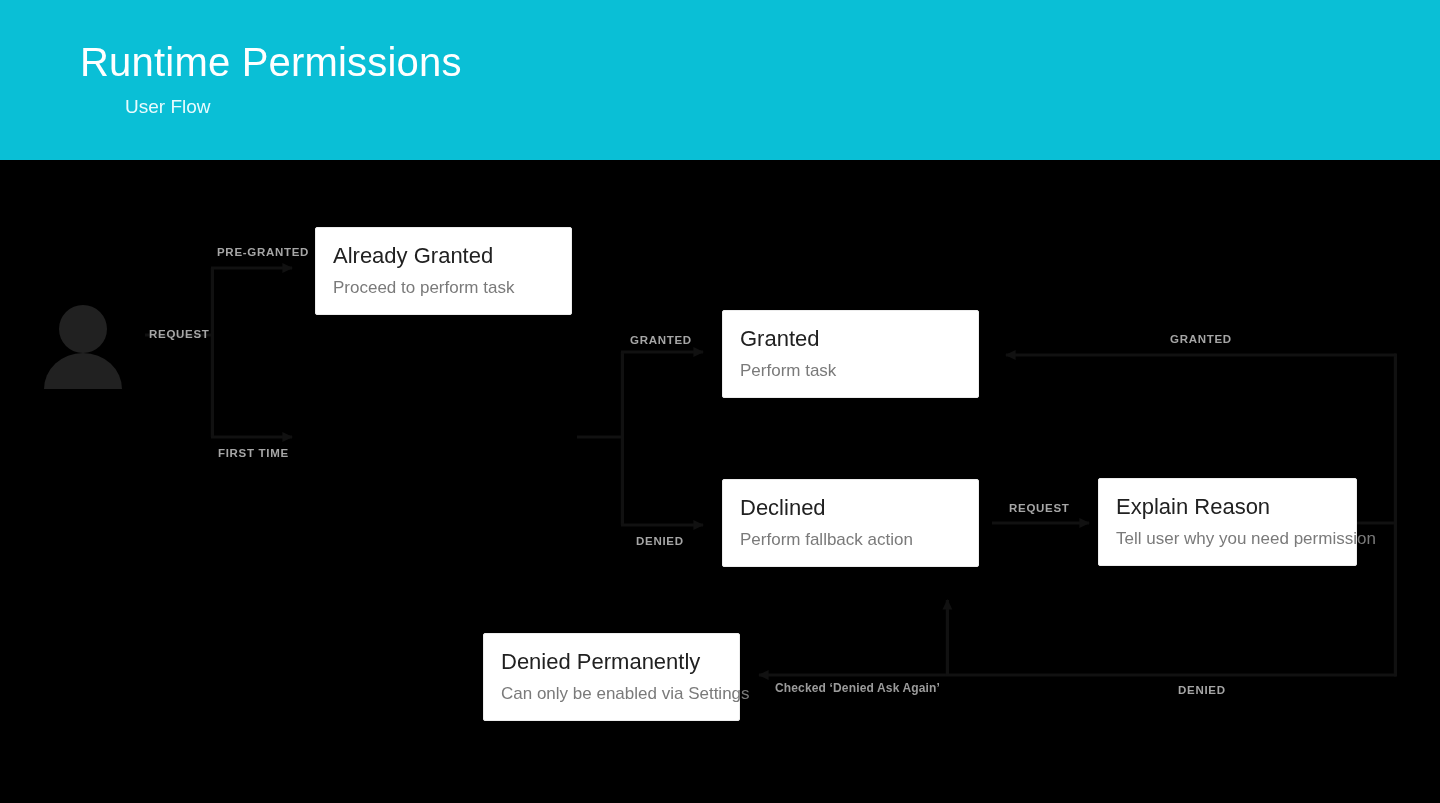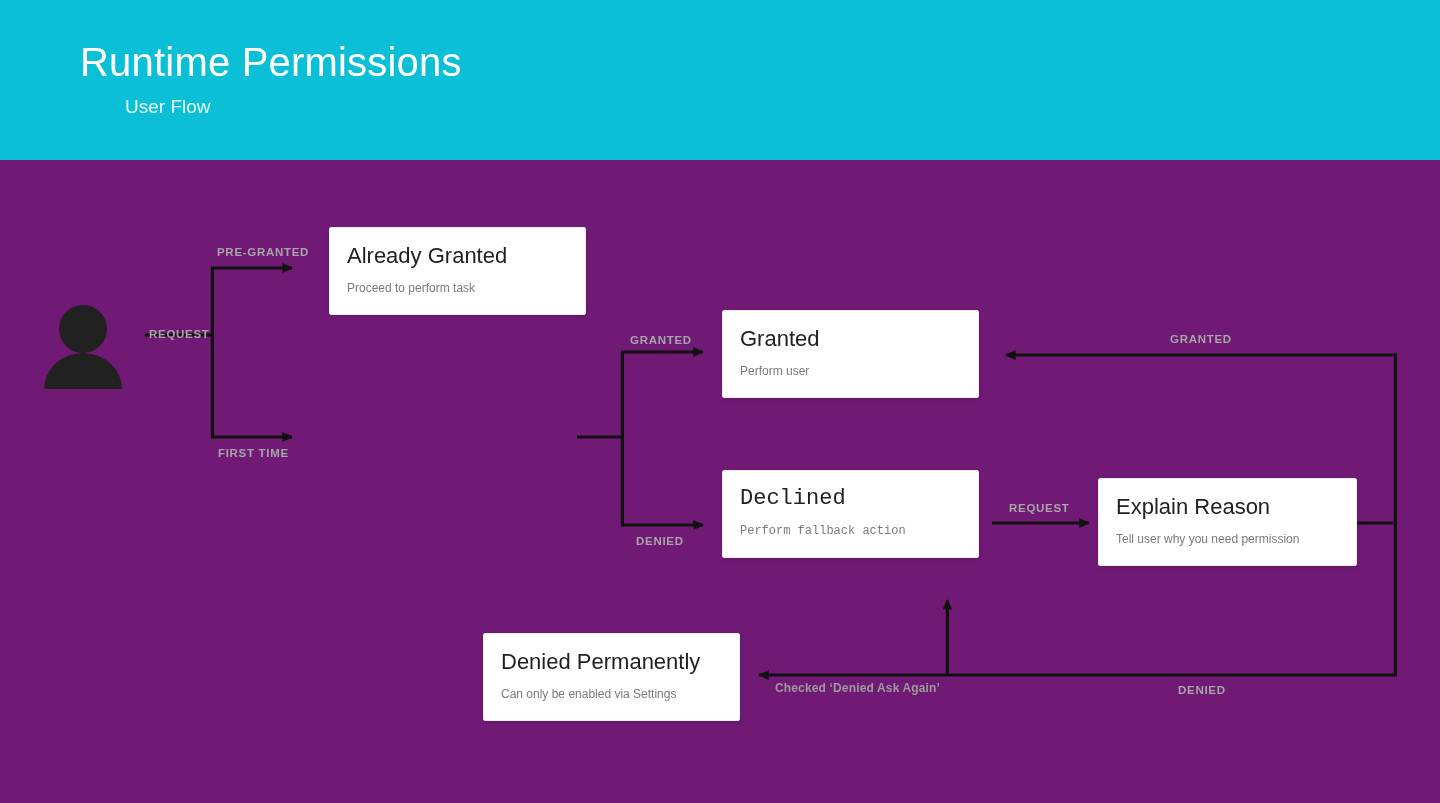--- a/index.html
+++ b/index.html
@@ -6,21 +6,21 @@
   * { box-sizing: border-box; margin: 0; padding: 0; }
   html, body {
     width: 1440px;
     height: 803px;
     overflow: hidden;
   }
   body {
     font-family: "Liberation Sans", sans-serif;
     background: #f8f8f8;
   }
-  #page { position: relative; width: 1440px; height: 803px; background: #701a75; }
+  #page { position: relative; width: 1440px; height: 803px; background: #000000; }
 
   
   #header {
     position: absolute;
     left: 0; top: 0;
     width: 1440px; height: 160px;
     background: #0ABFD6;
   }
   #header-title {
     position: absolute;
@@ -72,21 +72,21 @@
     font-size: 22px;
     font-weight: 400;
     color: #212121;
     line-height: 28px;
     white-space: nowrap;
   }
   .card-sub {
     position: absolute;
     left: 17px;
     top: 51px;
-    font-size: 12px;
+    font-size: 17px;
     font-weight: 400;
     color: #7a7a7a;
     line-height: 18px;
     white-space: nowrap;
   }
 
   
   .edge-label {
     position: absolute;
     font-size: 11.5px;
@@ -165,32 +165,32 @@
       </g>
     </svg>
 
     <div id="actor">
       <svg width="82" height="84" viewBox="0 0 82 84">
         <circle cx="41" cy="24" r="24" fill="#212121"></circle>
         <path d="M2,84 A39,36 0 0 1 80,84 Z" fill="#212121"></path>
       </svg>
     </div>
 
-    <div class="card" style="left:329px; top:67px; width:257px; height:88px;">
+    <div class="card" style="left:315px; top:67px; width:257px; height:88px;">
       <div class="card-title">Already Granted</div>
       <div class="card-sub">Proceed to perform task</div>
     </div>
 
 
     <div class="card" style="left:722px; top:150px; width:257px; height:88px;">
       <div class="card-title">Granted</div>
-      <div class="card-sub">Perform user</div>
-    </div>
-
-    <div class="card" style="left:722px; top:310px; width:257px; height:88px;font-family:Liberation Mono, monospace;">
+      <div class="card-sub">Perform task</div>
+    </div>
+
+    <div class="card" style="left:722px; top:319px; width:257px; height:88px;">
       <div class="card-title">Declined</div>
       <div class="card-sub">Perform fallback action</div>
     </div>
 
     <div class="card" style="left:483px; top:473px; width:257px; height:88px;">
       <div class="card-title">Denied Permanently</div>
       <div class="card-sub">Can only be enabled via Settings</div>
     </div>
 
     <div class="card" style="left:1098px; top:318px; width:259px; height:88px;">

